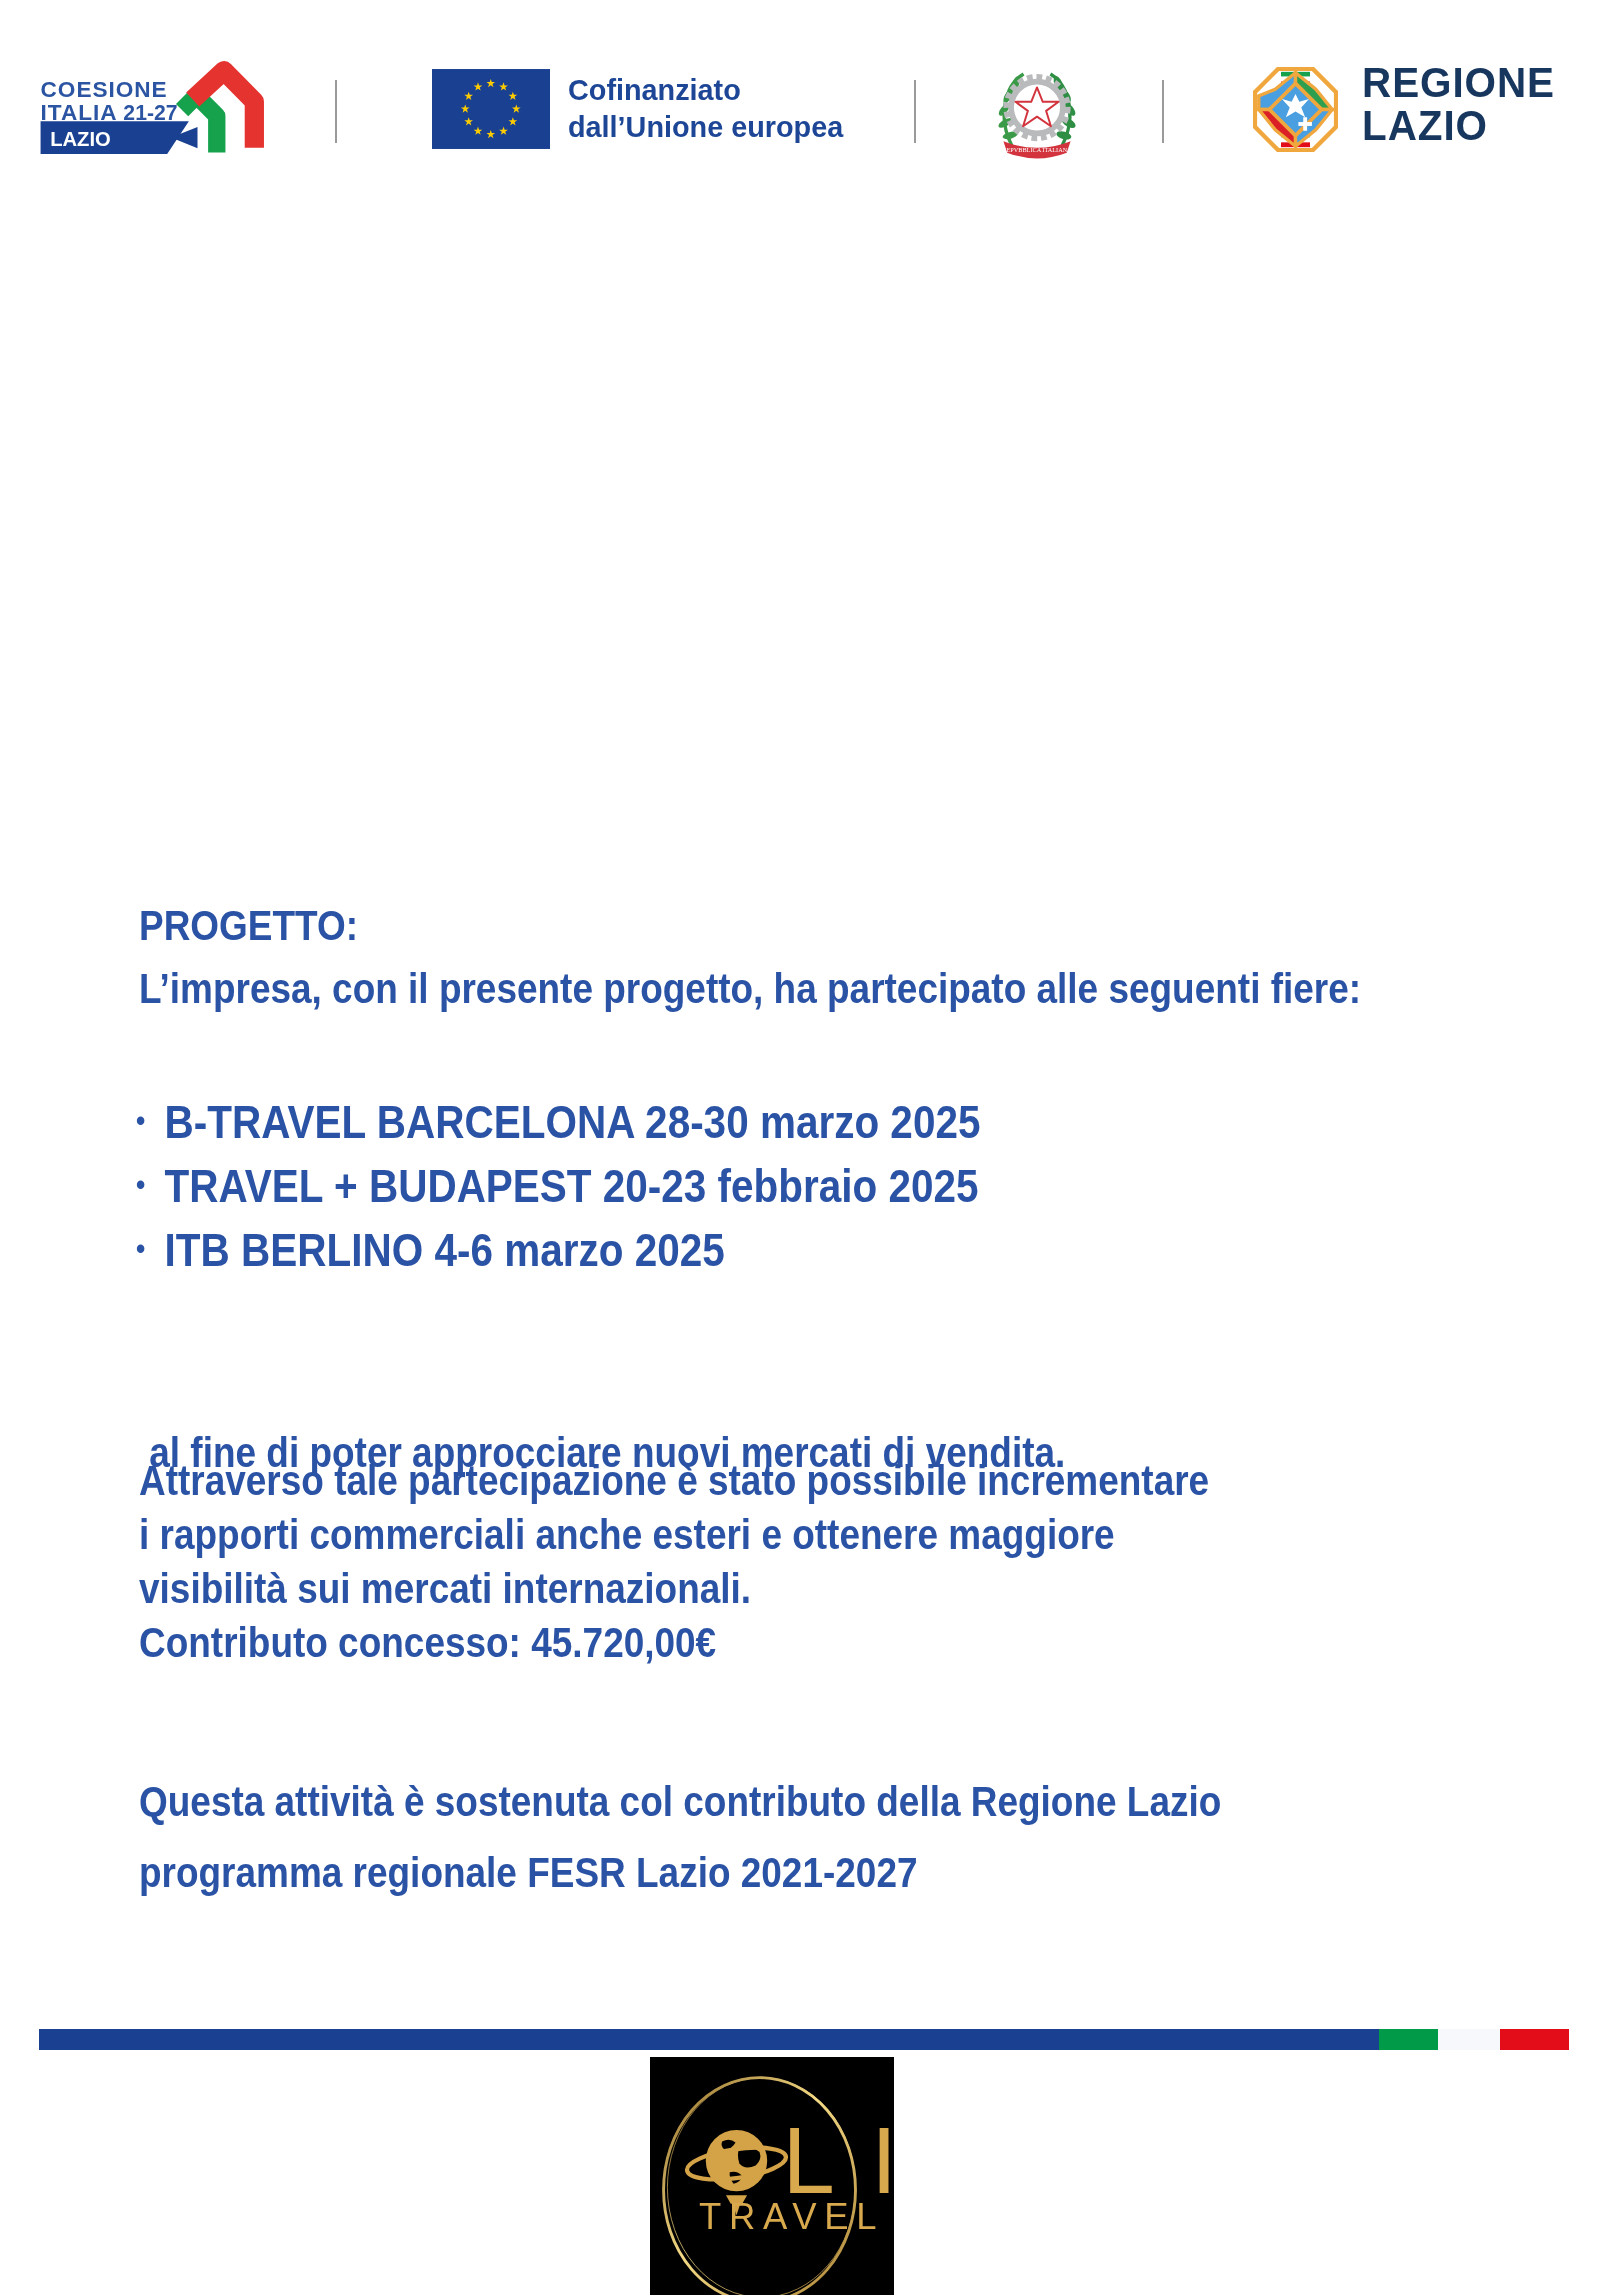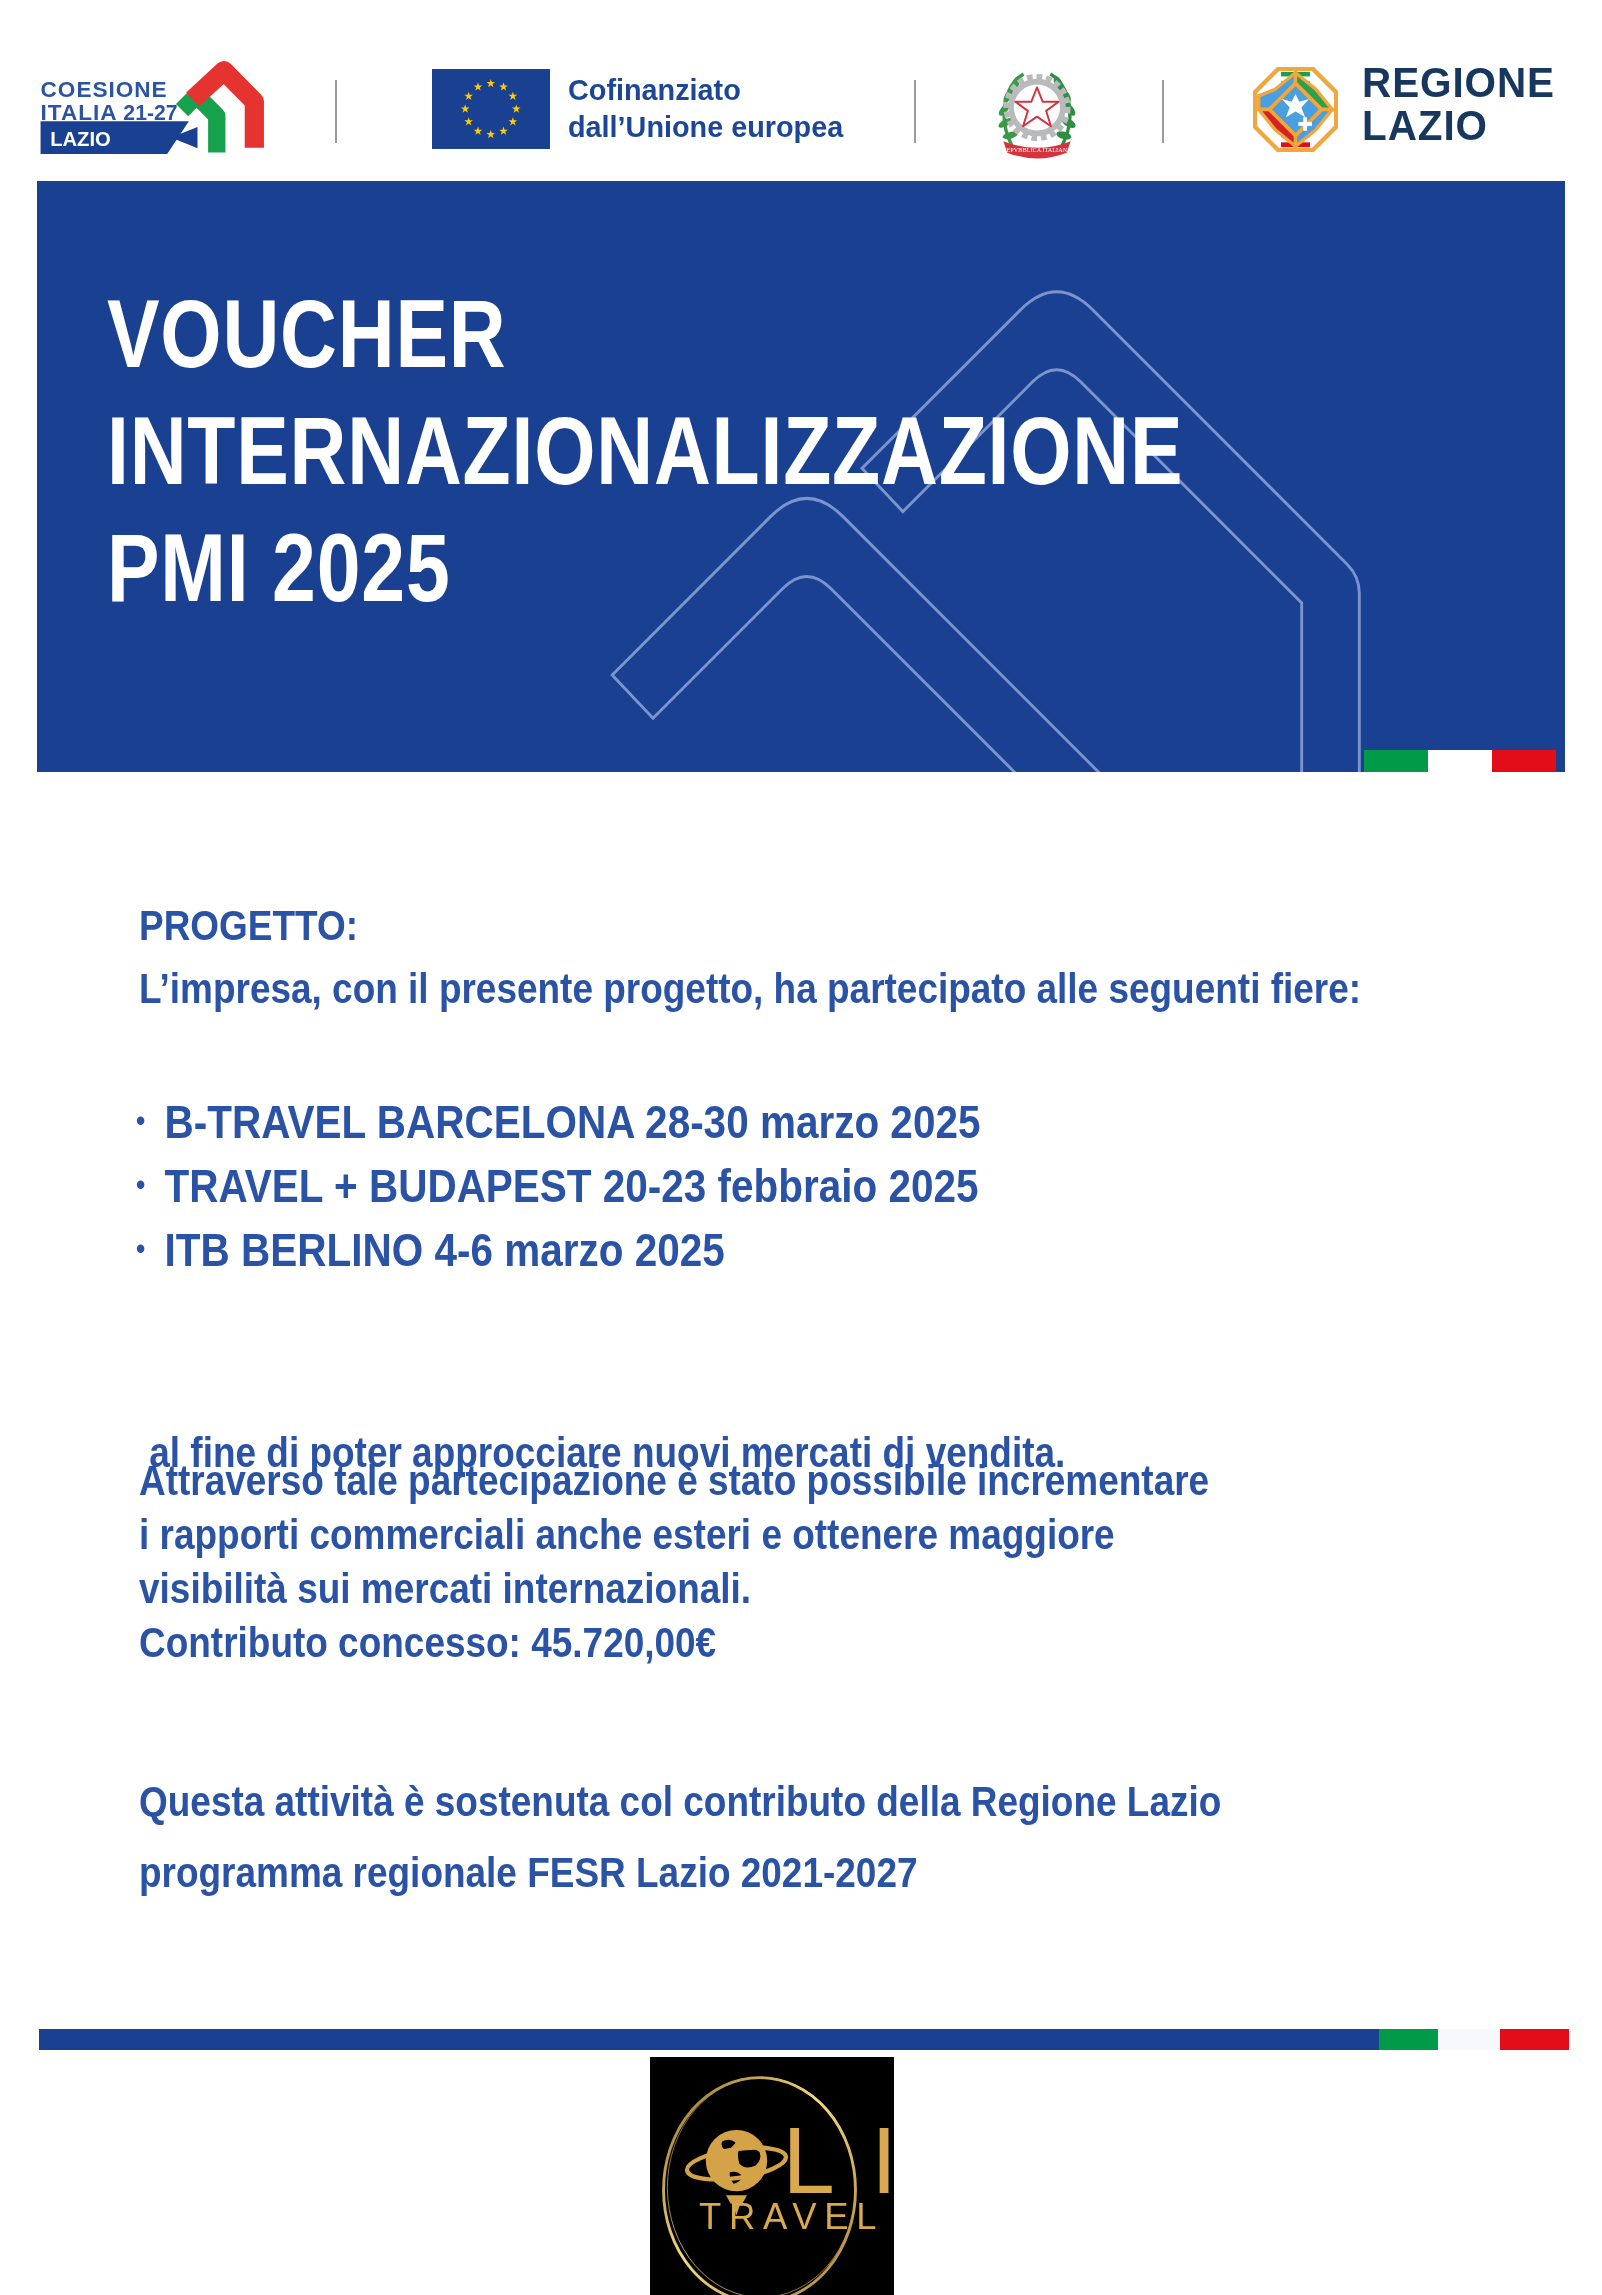--- a/index.html
+++ b/index.html
@@ -151,41 +151,20 @@
       <g transform="translate(108,118)">
         <rect x="-4" y="-14" width="8" height="28" fill="#ffffff"></rect>
         <rect x="-14" y="-4" width="28" height="8" fill="#ffffff"></rect>
       </g>
     </svg>
 
     <div class="regione-text"><span>REGIONE</span>
 <span>LAZIO</span></div>
   </div>
 
-  <div class="banner">
-
-    <svg class="abs" style="left:0;top:0;" width="1528" height="591" viewBox="0 0 3180 1230">
-      <g fill="none" stroke="#8ea3d8" stroke-width="6" opacity="0.85">
-        <path d="M 1717,598 L 2047,268 Q 2122,193 2197,268 L 2727,798 Q 2752,823 2752,858 L 2752,1310
-                 L 2632,1310 L 2632,878 L 2172,418 Q 2122,368 2072,418 L 1802,688 Z"></path>
-        <path d="M 1197,1028 L 1527,698 Q 1602,623 1677,698 L 2207,1228 Q 2232,1253 2232,1288 L 2232,1740
-                 L 2112,1740 L 2112,1308 L 1652,848 Q 1602,798 1552,848 L 1282,1118 Z"></path>
-      </g>
-    </svg>
-
-    <div class="banner-title"><span>VOUCHER</span>
-<span>INTERNAZIONALIZZAZIONE</span>
-<span>PMI 2025</span></div>
-
-    <div class="banner-flag">
-      <div class="flag-green" style="width:64px;"></div>
-      <div class="flag-white" style="width:64px;background:#ffffff;"></div>
-      <div class="flag-red" style="width:64px;"></div>
-    </div>
-  </div>
 
   <div class="bline" style="left:139px;top:902px;">PROGETTO:</div>
   <div class="bline" style="left:139px;top:965px;">L’impresa, con il presente progetto, ha partecipato alle seguenti fiere:</div>
 
   <div class="bline bullet-line" style="left:136px;top:1095px;"><span class="dot">•</span><span>B-TRAVEL BARCELONA 28-30 marzo 2025</span></div>
   <div class="bline bullet-line" style="left:136px;top:1159px;"><span class="dot">•</span><span>TRAVEL + BUDAPEST 20-23 febbraio 2025</span></div>
   <div class="bline bullet-line" style="left:136px;top:1223px;"><span class="dot">•</span><span>ITB BERLINO 4-6 marzo 2025</span></div>
 
   <div class="bline" style="left:139px;top:1429px;"> al fine di poter approcciare nuovi mercati di vendita.</div>
 

